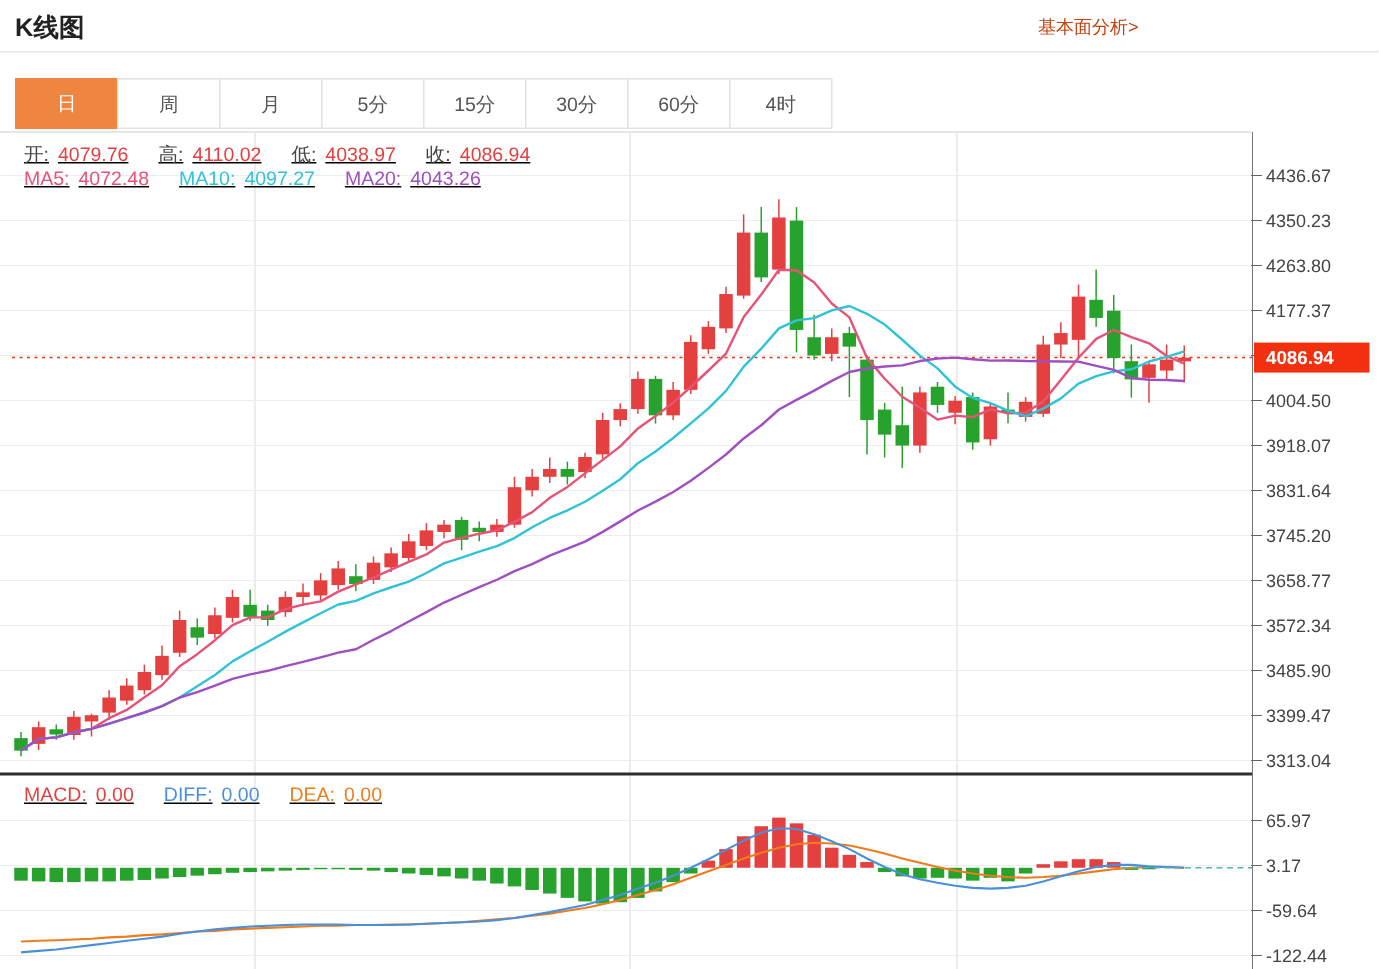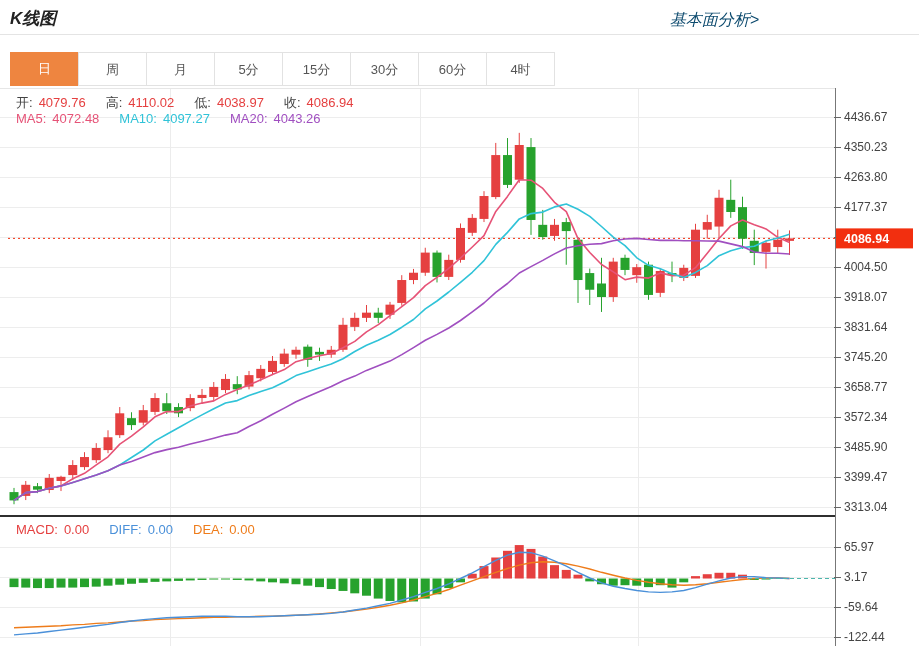--- a/index.html
+++ b/index.html
@@ -1,29 +1,29 @@
 <!DOCTYPE html>
 <html><head>
 <meta charset="utf-8">
 <style>
   html,body{margin:0;padding:0;background:#fff;}
   body{width:919px;height:646px;overflow:hidden;position:relative;
        font-family:"Liberation Sans","DejaVu Sans",sans-serif;}
-  .header{position:absolute;left:0;top:0;width:767px;height:34px;font-style:italic;}
+  .header{position:absolute;left:0;top:0;width:767px;height:34px;}
   .title{position:absolute;left:10px;top:7px;font-size:17px;font-weight:bold;color:#222;}
-  .fund-link{position:absolute;right:8px;top:10px;font-size:16px;color:#0c4a6e;cursor:pointer;text-decoration:none;}
+  .fund-link{position:absolute;right:8px;top:10px;font-size:12px;color:#c2410c;cursor:pointer;text-decoration:none;}
   .hdr-divider{position:absolute;left:0;top:34px;width:919px;height:1px;background:#e4e4e4;}
   .tabs{position:absolute;left:10px;top:52px;display:flex;}
   .tab{width:69px;height:34px;line-height:34px;text-align:center;font-size:13px;color:#555;
        background:#fff;border:1px solid #e2e2e2;margin-left:-1px;cursor:pointer;box-sizing:border-box;}
   .tab:first-child{margin-left:0;}
   .tab.active{color:#fff;border:none;}
   .overlay-row{position:absolute;font-size:13px;white-space:nowrap;pointer-events:none;}
   .overlay-row span{margin-right:6px;}
-  .overlay-row .seg{margin-right:14px;}
+  .overlay-row .seg{margin-right:14px;text-decoration:underline;}
   #chart-wrap{position:absolute;left:0;top:0;border-radius:32px;}
   svg{display:block;}
   svg text{font-family:"Liberation Sans","DejaVu Sans",sans-serif;}
 </style>
 </head>
 <body>
 
 <div class="header">
   <div class="title">K线图</div>
   <a class="fund-link">基本面分析&gt;</a>

